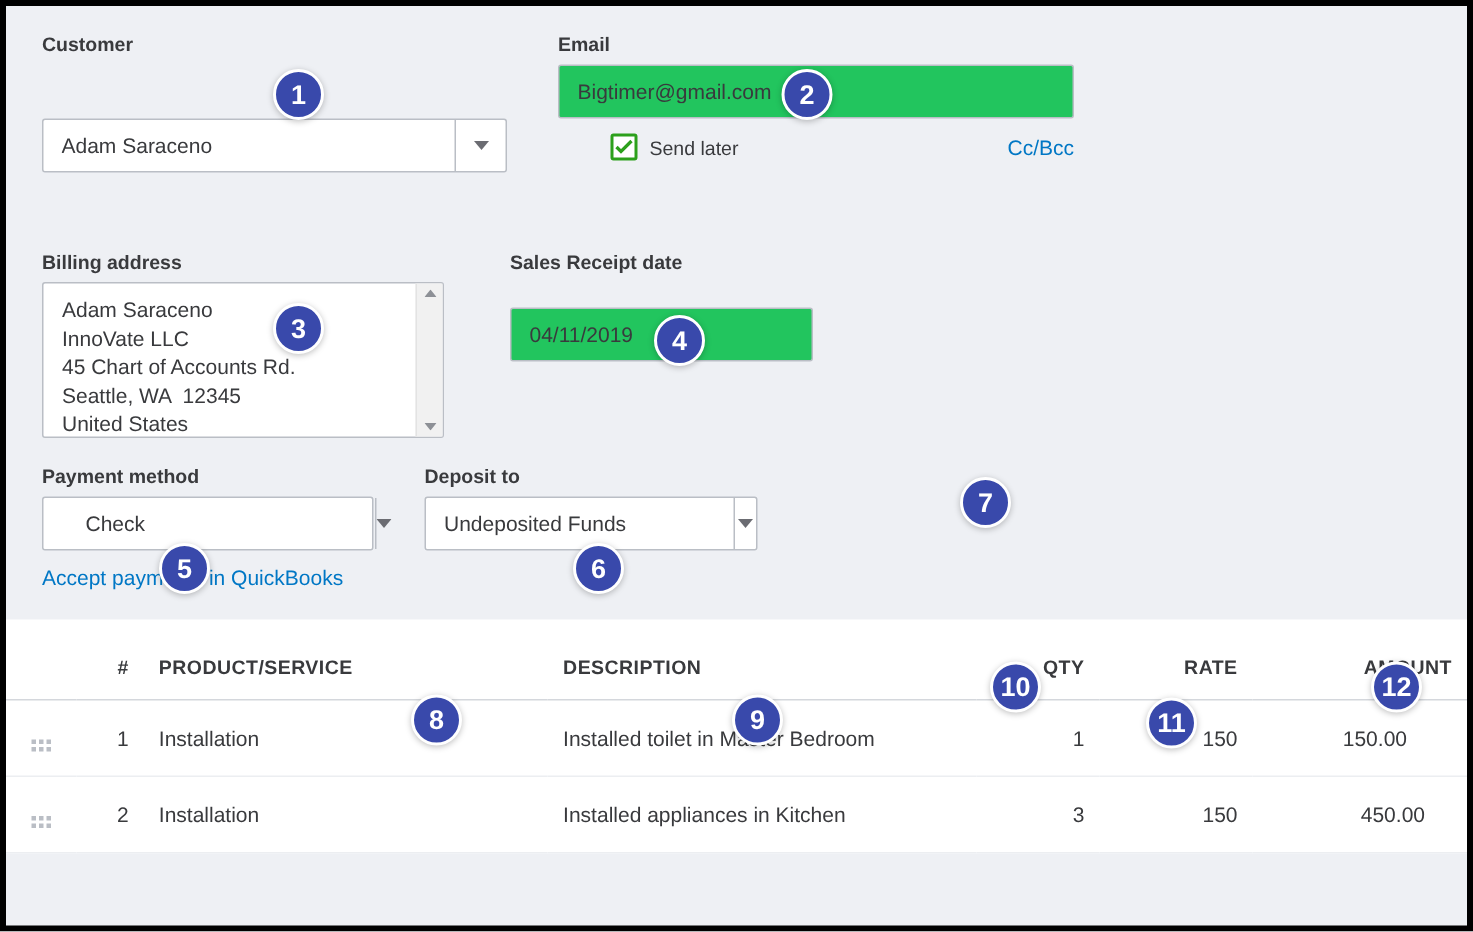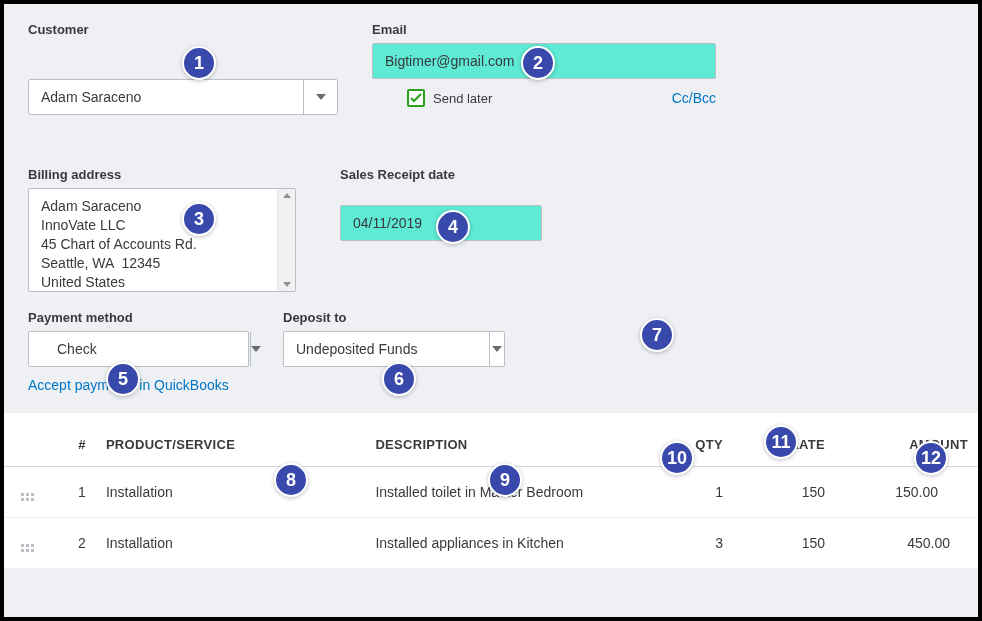--- a/index.html
+++ b/index.html
@@ -48,21 +48,21 @@
       width: 34px;
       border-left: 1px solid #babec5;
       display: flex;
       align-items: center;
       justify-content: center;
     }
     .caret svg { width: 10px; height: 6px; }
 
     
     .text-input {
-      background: #5eead4;
+      background: #22c55e;
       border: 1px solid #babec5;
       border-radius: 2px;
       height: 36px;
       padding: 0 12px;
       font-size: 14px;
       color: #393a3d;
     }
 
     
     .textarea-wrap {
@@ -343,16 +343,16 @@
   <div class="badge" style="left:178px; top:42px;">1</div>
   <div class="badge" style="left:517px; top:42px;">2</div>
   <div class="badge" style="left:178px; top:198px;">3</div>
   <div class="badge" style="left:432px; top:206px;">4</div>
   <div class="badge" style="left:102px; top:358px;">5</div>
   <div class="badge" style="left:378px; top:358px;">6</div>
   <div class="badge" style="left:636px; top:314px;">7</div>
   <div class="badge" style="left:270px; top:459px;">8</div>
   <div class="badge" style="left:484px; top:459px;">9</div>
   <div class="badge" style="left:656px; top:437px;">10</div>
-  <div class="badge" style="left:760px; top:421px;">11</div>
+  <div class="badge" style="left:760px; top:461px;">11</div>
   <div class="badge" style="left:910px; top:437px;">12</div>
 
 </div>
 
 </body></html>

